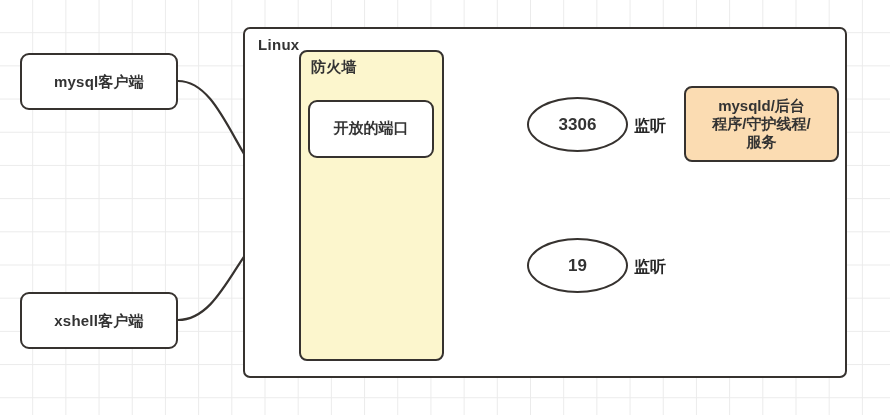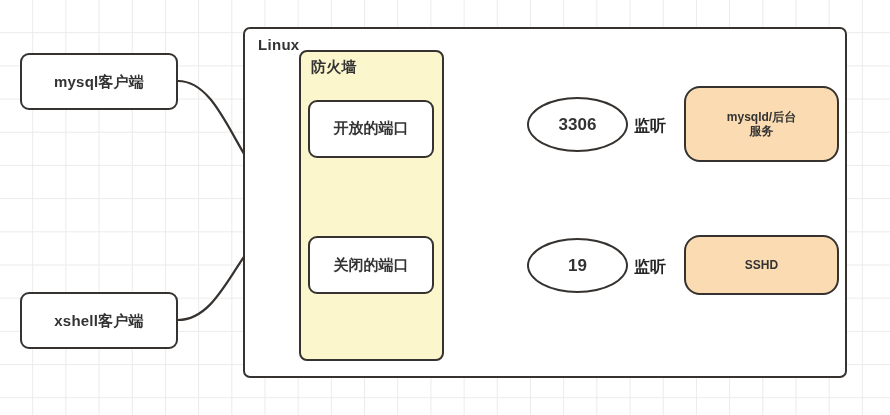--- a/index.html
+++ b/index.html
@@ -70,22 +70,22 @@
   }
   .port-box {
     background: #ffffff;
     border: 2px solid #36322f;
     border-radius: 9px;
     font-size: 15px;
   }
   .service-box {
     background: #fbdcb2;
     border: 2px solid #36322f;
-    border-radius: 16px;
-    font-size: 12px;
+    border-radius: 8px;
+    font-size: 15px;
     flex-direction: column;
     padding: 2px 4px;
   }
   .service-box span { display: block; }
   .ellipse-node {
     position: absolute;
     box-sizing: border-box;
     border: 2px solid #36322f;
     border-radius: 50%;
     background: #ffffff;
@@ -135,36 +135,33 @@
   <div class="node container-box" style="left:243px; top:27px; width:604px; height:351px;">
     <span class="container-label" style="left:13px; top:7px;">Linux</span>
   </div>
 
   <div class="node firewall-box" style="left:299px; top:50px; width:145px; height:311px;">
     <span class="container-label" style="left:10px; top:6px;">防火墙</span>
   </div>
 
   <div class="node port-box" style="left:308px; top:100px; width:126px; height:58px;font-family:Liberation Serif, serif;">开放的端口</div>
 
-  <div class="node port-box" style="left:308px; top:236px; width:126px; height:58px;">关闭的端口</div>
 
   <div class="node client-box" style="left:20px; top:292px; width:158px; height:57px;">xshell客户端</div>
 
   <div class="node client-box" style="left:20px; top:53px; width:158px; height:57px;">mysql客户端</div>
 
   <div class="ellipse-node" style="left:527px; top:97px; width:101px; height:55px;">3306</div>
 
   <div class="ellipse-node" style="left:527px; top:238px; width:101px; height:55px;">19</div>
 
   <div class="edge-label" style="left:634px; top:116px;">监听</div>
 
   <div class="edge-label" style="left:634px; top:257px;">监听</div>
 
   <div class="node service-box" style="left:684px; top:86px; width:155px; height:76px;">
     <span>mysqld/后台</span>
+    <span>程序/守护线程/</span>
     <span>服务</span>
   </div>
 
-  <div class="node service-box" style="left:684px; top:235px; width:155px; height:60px;">
-    <span>SSHD</span>
-  </div>
 
 </div>
 
 </body></html>

